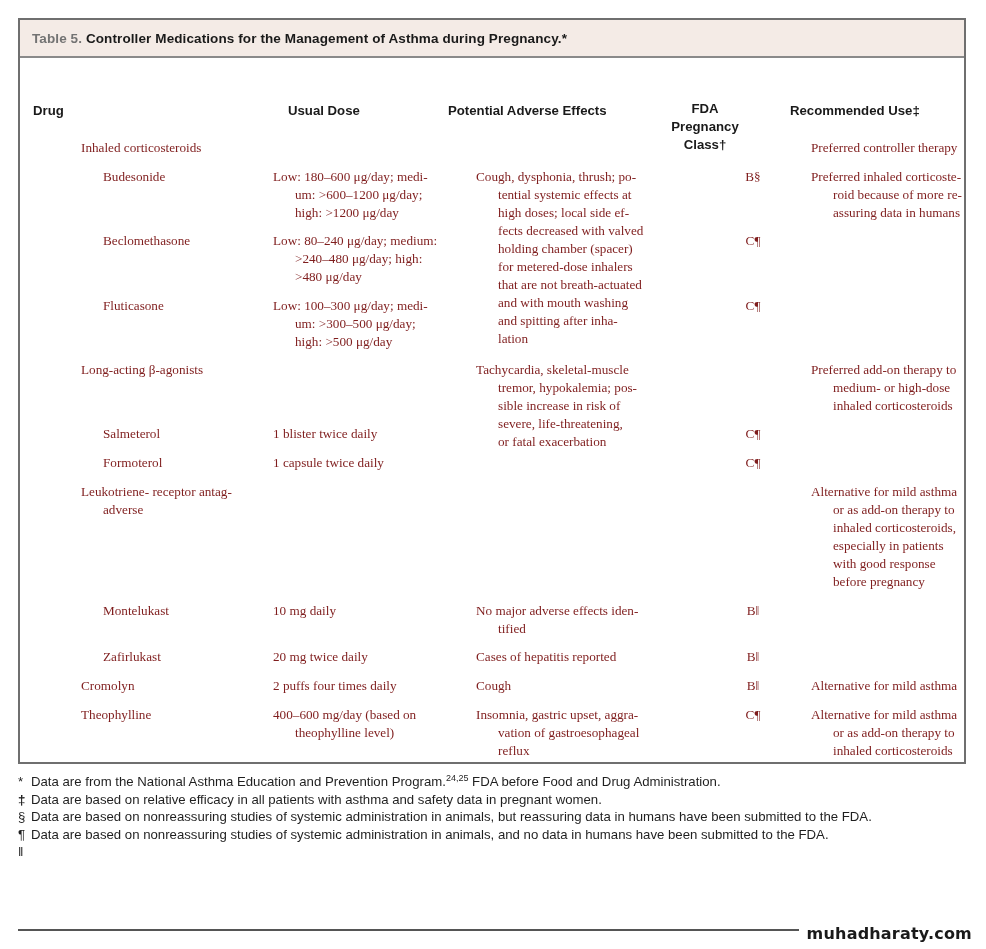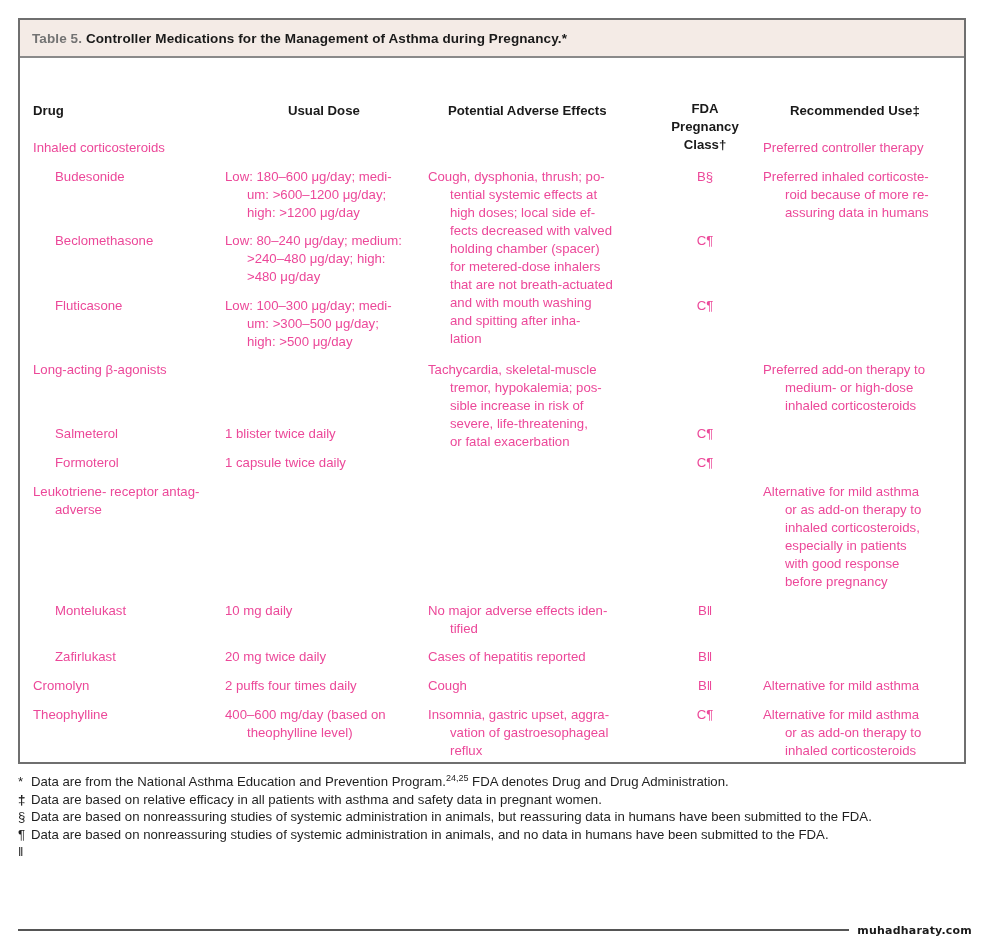--- a/index.html
+++ b/index.html
@@ -15,39 +15,40 @@
     position: absolute; left: 0; top: 0; right: 0; height: 38px;
     background: #f4ebe6; border-bottom: 2px solid #8a8a8a; box-sizing: border-box;
     font-size: 13.5px; font-weight: bold; line-height: 38px; padding-left: 12px;
     font-family: "Liberation Sans", sans-serif; letter-spacing: 0.1px;
   }
   .title-bar .label { color: #737373; }
   .title-bar .text { color: #1a1a1a; }
 
   .cell {
     position: absolute; font-size: 13.2px; line-height: 18px;
-    font-family: Liberation Sans, sans-serif; color: #ec4899;
+    font-family: Liberation Serif, serif; color: #7f1d1d;
     white-space: pre-line;
+    margin-left: 48px;
   }
   .hang { text-indent: -22px; padding-left: 22px; }
   .hdr { font-weight: bold; font-size: 13.2px; line-height: 18px;
     font-family: "Liberation Sans", sans-serif; position: absolute; }
   .center { text-align: center; }
 
   .footnotes {
     position: absolute; left: 18px; top: 773px; width: 950px;
     font-family: "Liberation Sans", sans-serif; font-size: 13.2px; line-height: 17.5px; color: #1f1f1f;
   }
   .fn { position: relative; padding-left: 13px; }
   .fn .sym { position: absolute; left: 0; top: 0; }
   .fn sup { font-size: 9px; line-height: 0; vertical-align: 5px; }
   .rule { position: absolute; left: 18px; top: 929px; width: 948px; height: 2px; background: #555; }
   .watermark {
     position: absolute; right: 10px; top: 924px; background: #fff; padding: 0 4px 0 8px;
-    font-family: "DejaVu Sans", sans-serif; font-weight: bold; font-size: 11px; color: #1a1a1a;
+    font-family: "DejaVu Sans", sans-serif; font-weight: bold; font-size: 16px; color: #1a1a1a;
     letter-spacing: 0.2px;
   }
 </style>
 </head>
 <body>
 
 <div class="frame">
   <div class="title-bar">
     <span class="label">Table 5.</span><span class="text"> Controller Medications for the Management of Asthma during Pregnancy.*</span>
   </div>
@@ -180,21 +181,21 @@
         <div class="cell center" style="left: 645px; top: 686px; width: 80px;">C¶</div>
         <div class="cell hang" style="left: 743px; top: 686px; width: 200px;">Alternative for mild asthma
 or as add-on therapy to
 inhaled corticosteroids</div>
       </div>
     </div>
 </div>
 
 <div class="footnotes">
   <div class="fn">
-    <span class="sym">*</span><span>Data are from the National Asthma Education and Prevention Program.</span><sup>24,25</sup><span> FDA denotes Drug and Drug Administration.</span>
+    <span class="sym">*</span><span>Data are from the National Asthma Education and Prevention Program.</span><sup>24,25</sup><span> FDA before Food and Drug Administration.</span>
   </div>
   <div class="fn"><span class="sym">†</span></div>
   <div class="fn"><span class="sym">‡</span><span>Data are based on relative efficacy in all patients with asthma and safety data in pregnant women.</span></div>
   <div class="fn"><span class="sym">§</span><span>Data are based on nonreassuring studies of systemic administration in animals, but reassuring data in humans have been submitted to the FDA.</span></div>
   <div class="fn"><span class="sym">¶</span><span>Data are based on nonreassuring studies of systemic administration in animals, and no data in humans have been submitted to the FDA.</span></div>
   <div class="fn"><span class="sym">‖</span></div>
 </div>
 
 <div class="rule"></div>
 <div class="watermark">muhadharaty.com</div>

